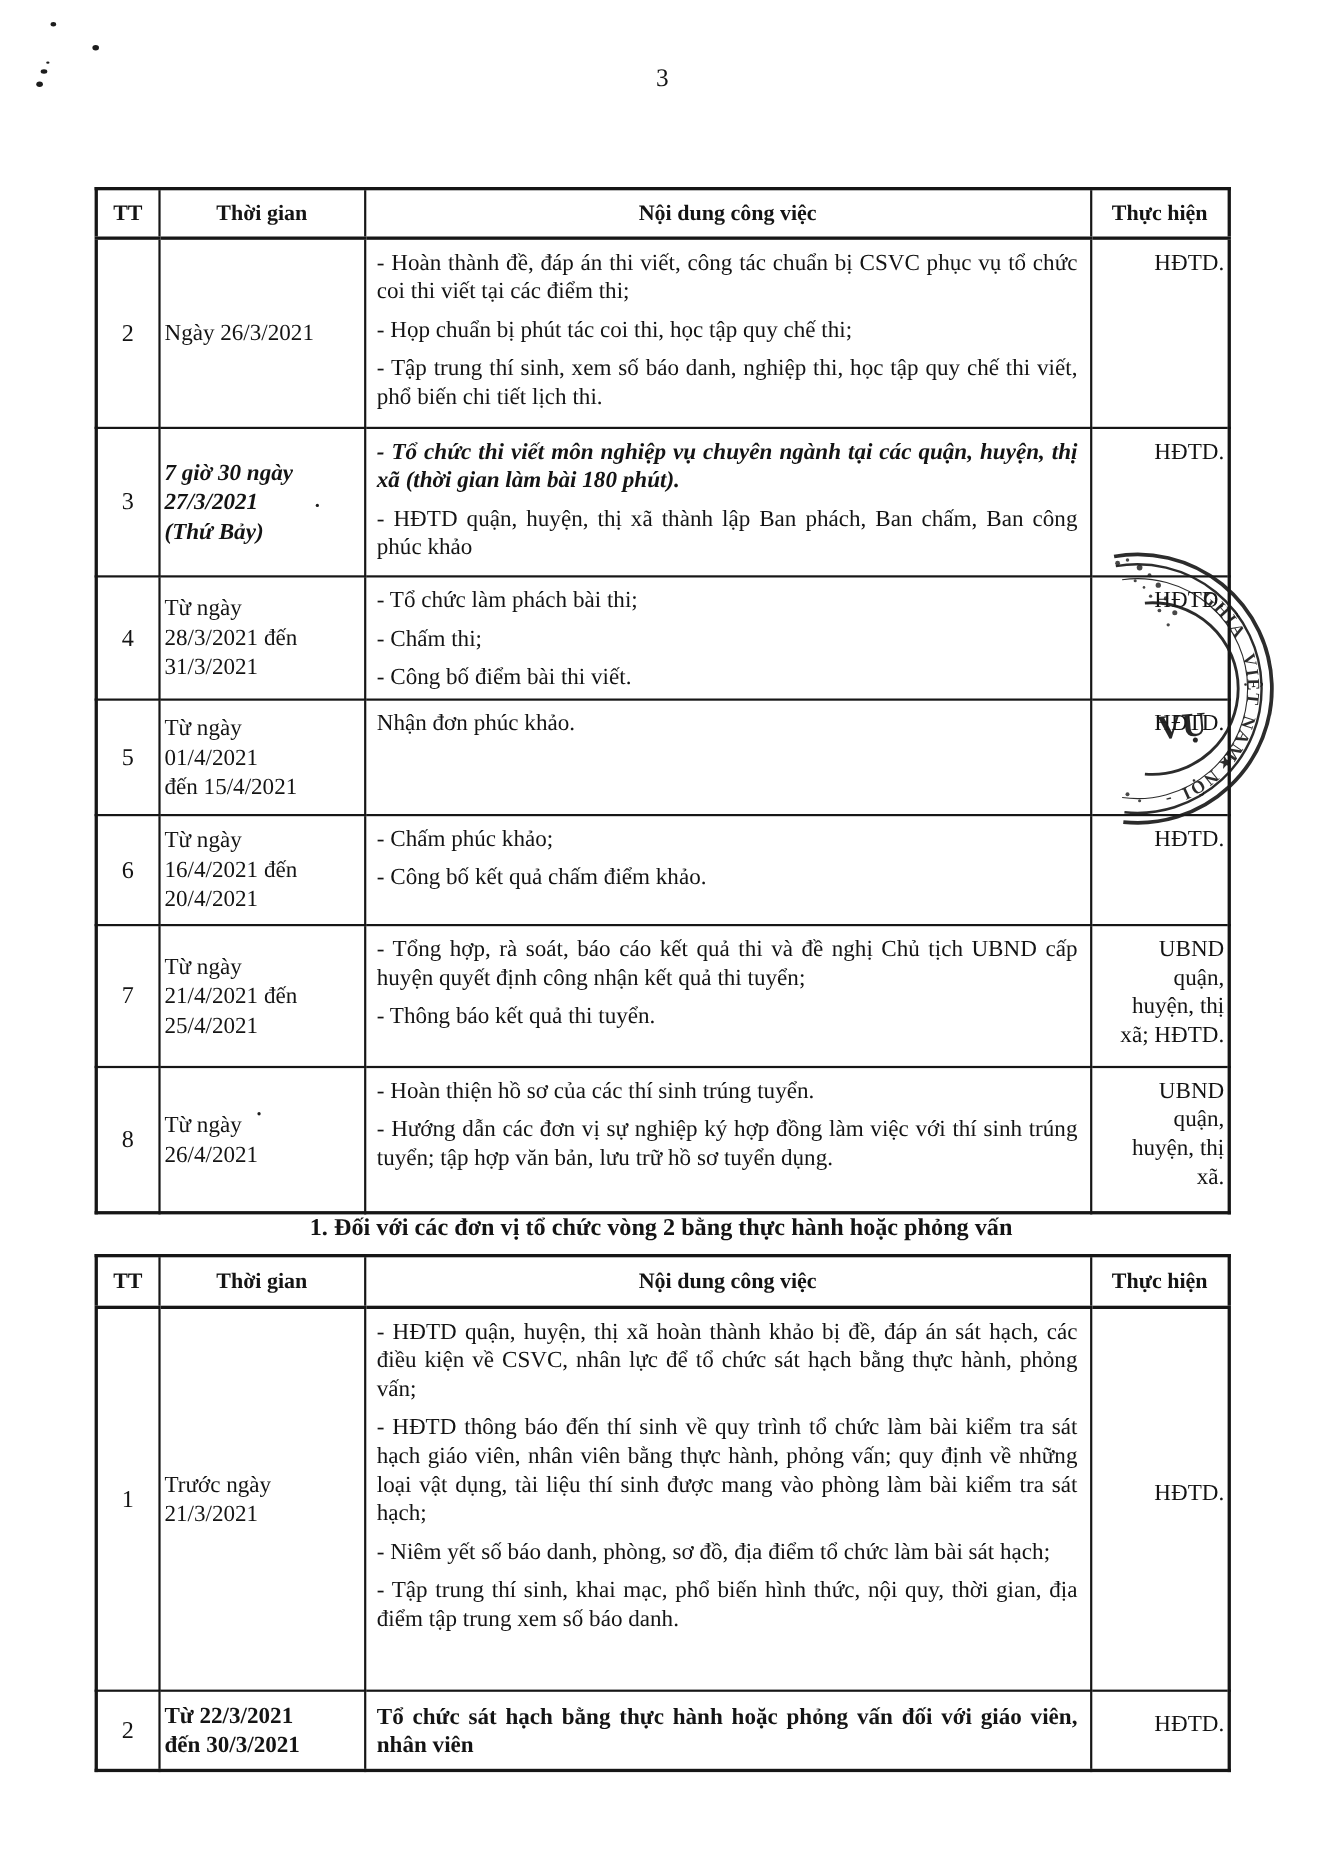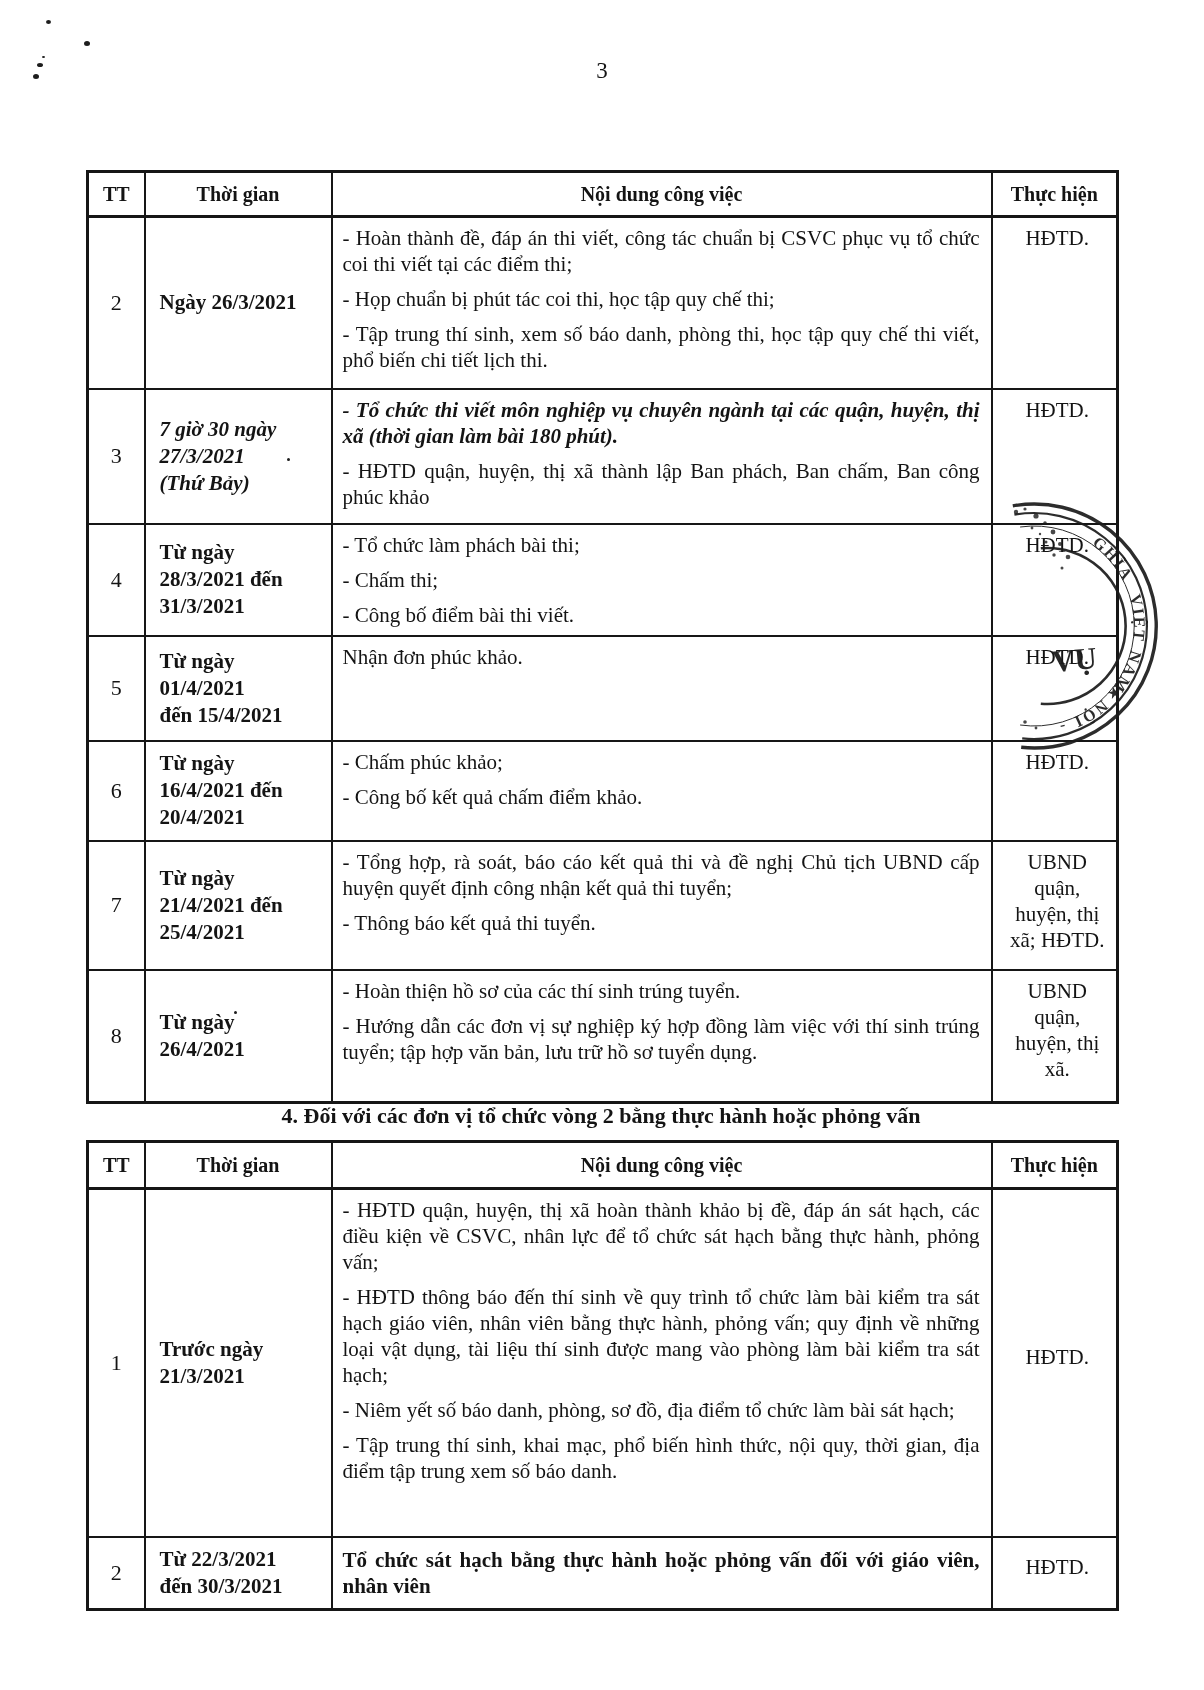--- a/index.html
+++ b/index.html
@@ -26,28 +26,28 @@
     overflow:hidden;
   }
   .doc-table th{
     font-weight:bold;text-align:center;vertical-align:middle;
     font-size:20px;padding:2px 2px;
     border-bottom:3px solid #161616;
   }
   td.tt{text-align:center;vertical-align:middle;font-size:22px;padding:0;}
   td.time{
     vertical-align:middle;text-align:left;
-    padding:4px 4px 4px 14px;line-height:27px;white-space:pre-line;font-weight:bold;
+    padding:4px 4px 4px 4px;line-height:27px;white-space:pre-line;
   }
   td.content{
     vertical-align:top;text-align:justify;
     padding:4px 11px 4px 10px;line-height:26px;
   }
   td.exec{
-    vertical-align:top;text-align:center;
+    vertical-align:top;text-align:right;
     padding:7px 3px 16px 9px;line-height:26px;white-space:pre-line;
   }
   td.exec.mid{vertical-align:middle;padding-top:4px;}
   td.content.mid{vertical-align:middle;}
   .bullet{margin:3px 0 9px 0;}
   .bullet:last-child{margin-bottom:3px;}
   .bi{font-weight:bold;font-style:italic;}
   .b{font-weight:bold;}
   .section-heading{
     position:absolute;top:1103px;left:86px;width:1030px;
@@ -85,21 +85,21 @@
       <th>Thời gian</th>
       <th>Nội dung công việc</th>
       <th>Thực hiện</th>
     </tr>
     <tr style="height:172px">
       <td class="tt">2</td>
       <td class="time">Ngày 26/3/2021</td>
       <td class="content">
         <div class="bullet">- Hoàn thành đề, đáp án thi viết, công tác chuẩn bị CSVC phục vụ tổ chức coi thi viết tại các điểm thi;</div>
         <div class="bullet">- Họp chuẩn bị phút tác coi thi, học tập quy chế thi;</div>
-        <div class="bullet">- Tập trung thí sinh, xem số báo danh, phòng thi, học tập quy chế thi viết, phổ biến chi tiết lịch thi.</div>
+        <div class="bullet">- Tập trung thí sinh, xem số báo danh, nghiệp thi, học tập quy chế thi viết, phổ biến chi tiết lịch thi.</div>
       </td>
       <td class="exec">HĐTD.</td>
     </tr>
     <tr style="height:135px">
       <td class="tt">3</td>
       <td class="time bi">7 giờ 30  ngày
 27/3/2021
 (Thứ Bảy)</td>
       <td class="content">
         <div class="bullet bi">- Tổ chức thi viết môn nghiệp vụ chuyên ngành tại các quận, huyện, thị xã (thời gian làm bài 180 phút).</div>
@@ -163,21 +163,21 @@
         <div class="bullet">- Hướng dẫn các đơn vị sự nghiệp ký hợp đồng làm việc với thí sinh trúng tuyển; tập hợp văn bản, lưu trữ hồ sơ tuyển dụng.</div>
       </td>
       <td class="exec">UBND
 quận,
 huyện, thị
 xã.</td>
     </tr>
   </tbody>
     </table>
 
-  <div class="section-heading">4.  Đối với các đơn vị tổ chức vòng 2 bằng thực hành hoặc phỏng vấn</div>
+  <div class="section-heading">1.  Đối với các đơn vị tổ chức vòng 2 bằng thực hành hoặc phỏng vấn</div>
 
   <table class="doc-table" style="top:1140px;">
     <colgroup>
         <col style="width:57px">
         <col style="width:187px">
         <col style="width:660px">
         <col style="width:126px">
       </colgroup>
     <tbody>
         <tr style="height:47px">

